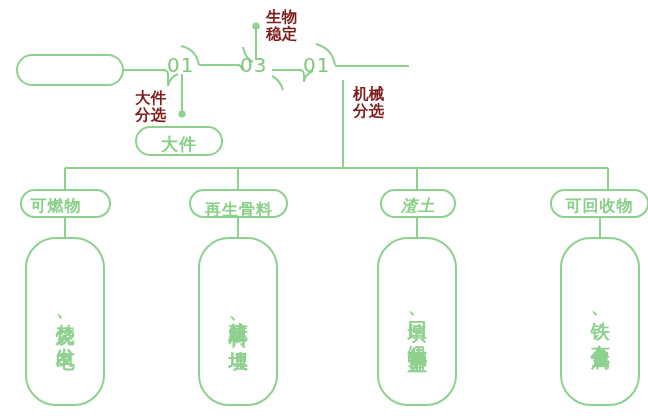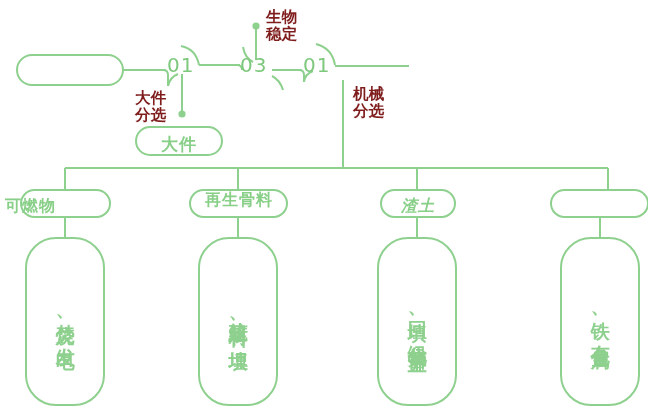--- a/index.html
+++ b/index.html
@@ -145,22 +145,23 @@
 
   <div class="lbl anno" style="left:135px; top:89px; text-align:left;">大件
 分选</div>
   <div class="lbl anno" style="left:266px; top:8px; text-align:left;">生物
 稳定</div>
   <div class="lbl anno" style="left:353px; top:85px; text-align:left;">机械
 分选</div>
 
   <div class="pill-text" style="left:136px; top:133px; width:86px; text-align:center;">大件</div>
 
-  <div class="pill-text small" style="left:5px; top:196px; width:72px; text-align:left;">可燃物</div>
-  <div class="pill-text small" style="left:190px; top:190px; width:98px; text-align:center;">再生骨料</div>
+  <div class="pill-text small" style="left:20px; top:196px; width:72px; text-align:center;">可燃物</div>
+  <div class="pill-text small" style="left:190px; top:200px; width:98px; text-align:center;">再生骨料</div>
   <div class="pill-text small" style="left:381px; top:196px; width:74px; text-align:center;font-style:italic;">渣土</div>
+  <div class="pill-text small" style="left:551px; top:196px; width:97px; text-align:center;">可回收物</div>
 
   <div class="vtext" style="left:26px; top:250px; width:78px; height:145px; display:flex; align-items:center; justify-content:center;">焚烧、发电</div>
   <div class="vtext" style="left:199px; top:250px; width:78px; height:145px; display:flex; align-items:center; justify-content:center;">建筑材料、填埋</div>
   <div class="vtext" style="left:378px; top:250px; width:78px; height:145px; display:flex; align-items:center; justify-content:center;">回填、绿化营养土</div>
   <div class="vtext" style="left:561px; top:250px; width:78px; height:145px; display:flex; align-items:center; justify-content:center;">铁、有色金属</div>
 
 </div>
 
 </body></html>

